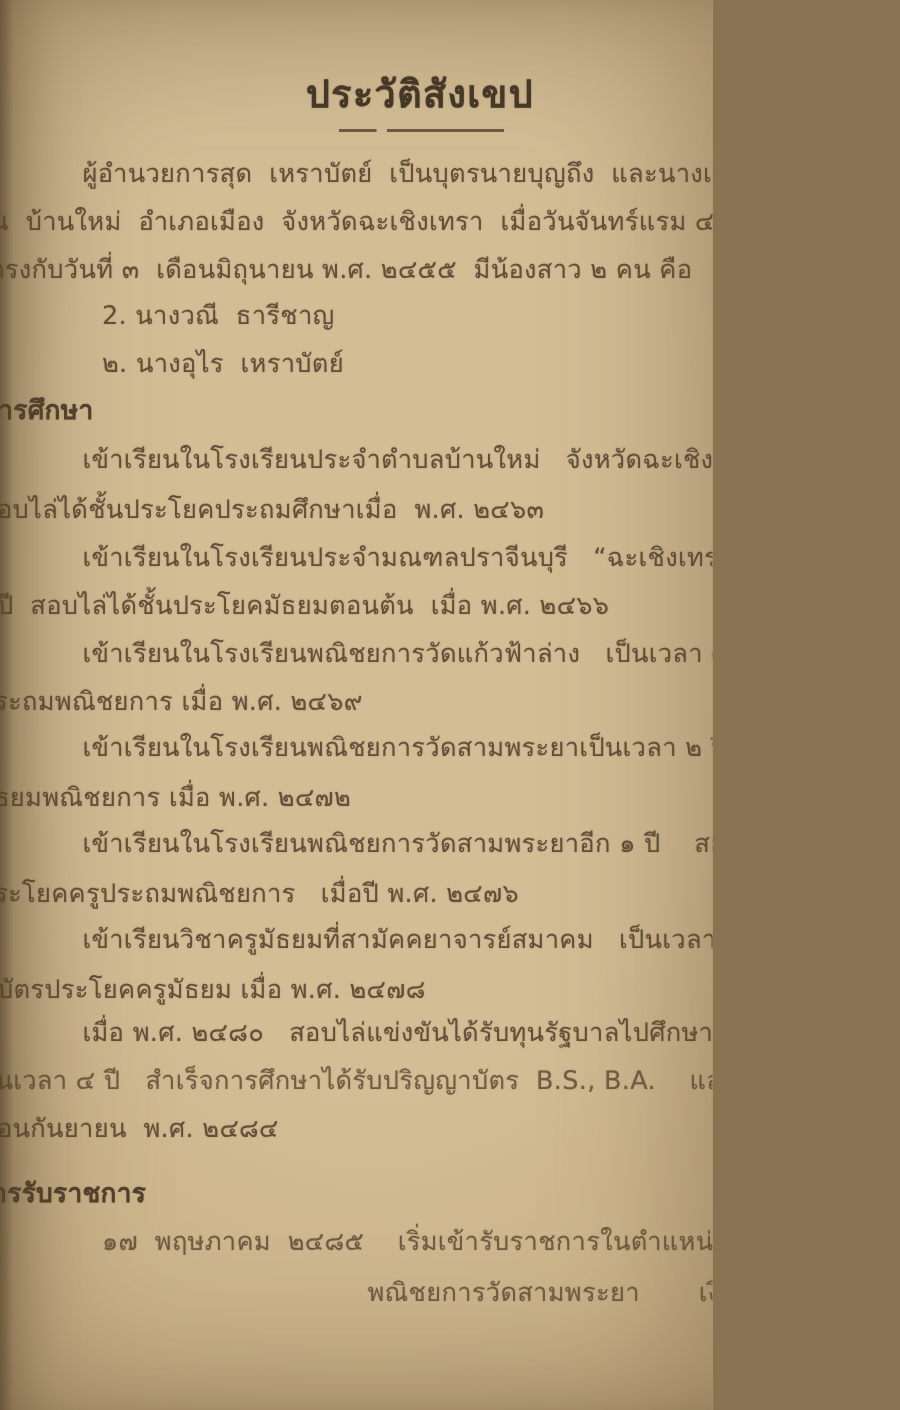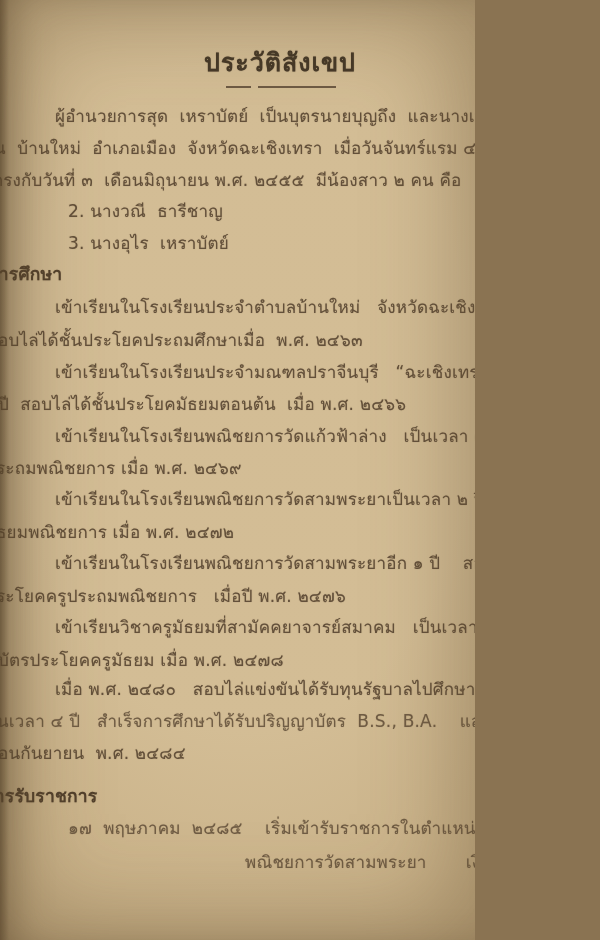--- a/index.html
+++ b/index.html
@@ -46,21 +46,21 @@
 <div class="page">
 
   <div class="title" style="top:42px;">ประวัติสังเขป</div>
   <span class="rule" style="top:86px;left:226px;width:25px;"></span>
   <span class="rule" style="top:86px;left:258px;width:78px;"></span>
 
   <div class="line" style="top:104px;left:55px;">ผู้อำนวยการสุด  เหราบัตย์  เป็นบุตรนายบุญถึง  และนางเหรียญ  เหราบัตย์  เกิด</div>
   <div class="line" style="top:136px;left:-10px;">ณ  บ้านใหม่  อำเภอเมือง  จังหวัดฉะเชิงเทรา  เมื่อวันจันทร์แรม ๔ ค่ำ  เดือน  ๗  ปีชวด</div>
   <div class="line" style="top:168px;left:-8px;">ตรงกับวันที่ ๓  เดือนมิถุนายน พ.ศ. ๒๔๕๕  มีน้องสาว ๒ คน คือ</div>
   <div class="line" style="top:199px;left:68px;">2. นางวณี  ธารีชาญ</div>
-  <div class="line" style="top:231px;left:68px;">3. นางอุไร  เหราบัตย์</div>
+  <div class="line" style="top:231px;left:68px;">๒. นางอุไร  เหราบัตย์</div>
 
   <div class="line heading" style="top:262px;left:-12px;">การศึกษา</div>
 
   <div class="line" style="top:295px;left:55px;">เข้าเรียนในโรงเรียนประจำตำบลบ้านใหม่   จังหวัดฉะเชิงเทรา   เป็นเวลา ๓ ปี</div>
   <div class="line" style="top:328px;left:-2px;">อบไล่ได้ชั้นประโยคประถมศึกษาเมื่อ  พ.ศ. ๒๔๖๓</div>
   <div class="line" style="top:360px;left:55px;">เข้าเรียนในโรงเรียนประจำมณฑลปราจีนบุรี   “ฉะเชิงเทรารังสฤษดิ์”   เป็นเวลา</div>
   <div class="line" style="top:392px;left:-2px;">ปี  สอบไล่ได้ชั้นประโยคมัธยมตอนต้น  เมื่อ พ.ศ. ๒๔๖๖</div>
   <div class="line" style="top:424px;left:55px;">เข้าเรียนในโรงเรียนพณิชยการวัดแก้วฟ้าล่าง   เป็นเวลา ๓ ปี   สอบไล่ได้ประโยค</div>
   <div class="line" style="top:456px;left:-4px;">ระถมพณิชยการ เมื่อ พ.ศ. ๒๔๖๙</div>
   <div class="line" style="top:487px;left:55px;">เข้าเรียนในโรงเรียนพณิชยการวัดสามพระยาเป็นเวลา ๒ ปี   สอบไล่ได้ชั้นประโยค</div>

